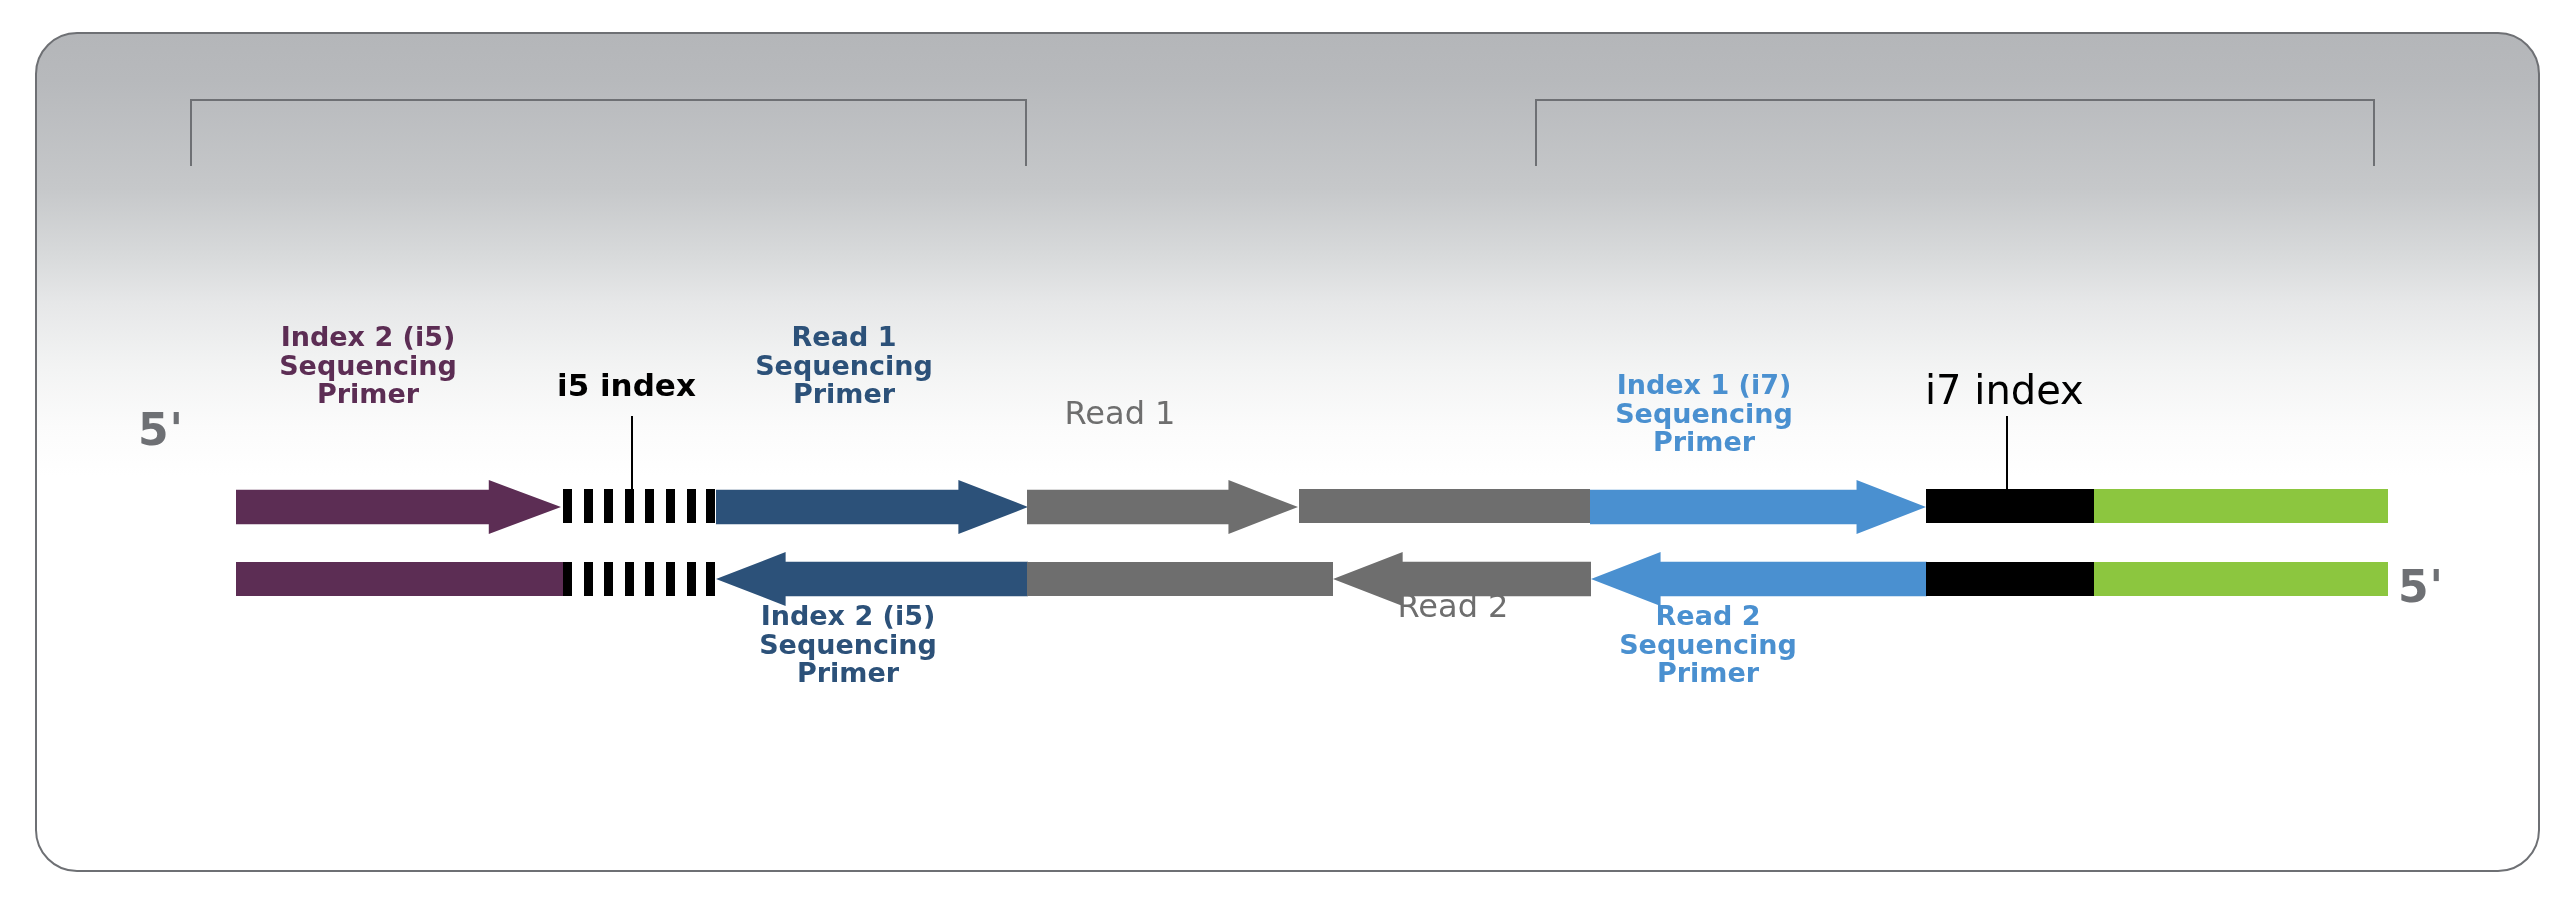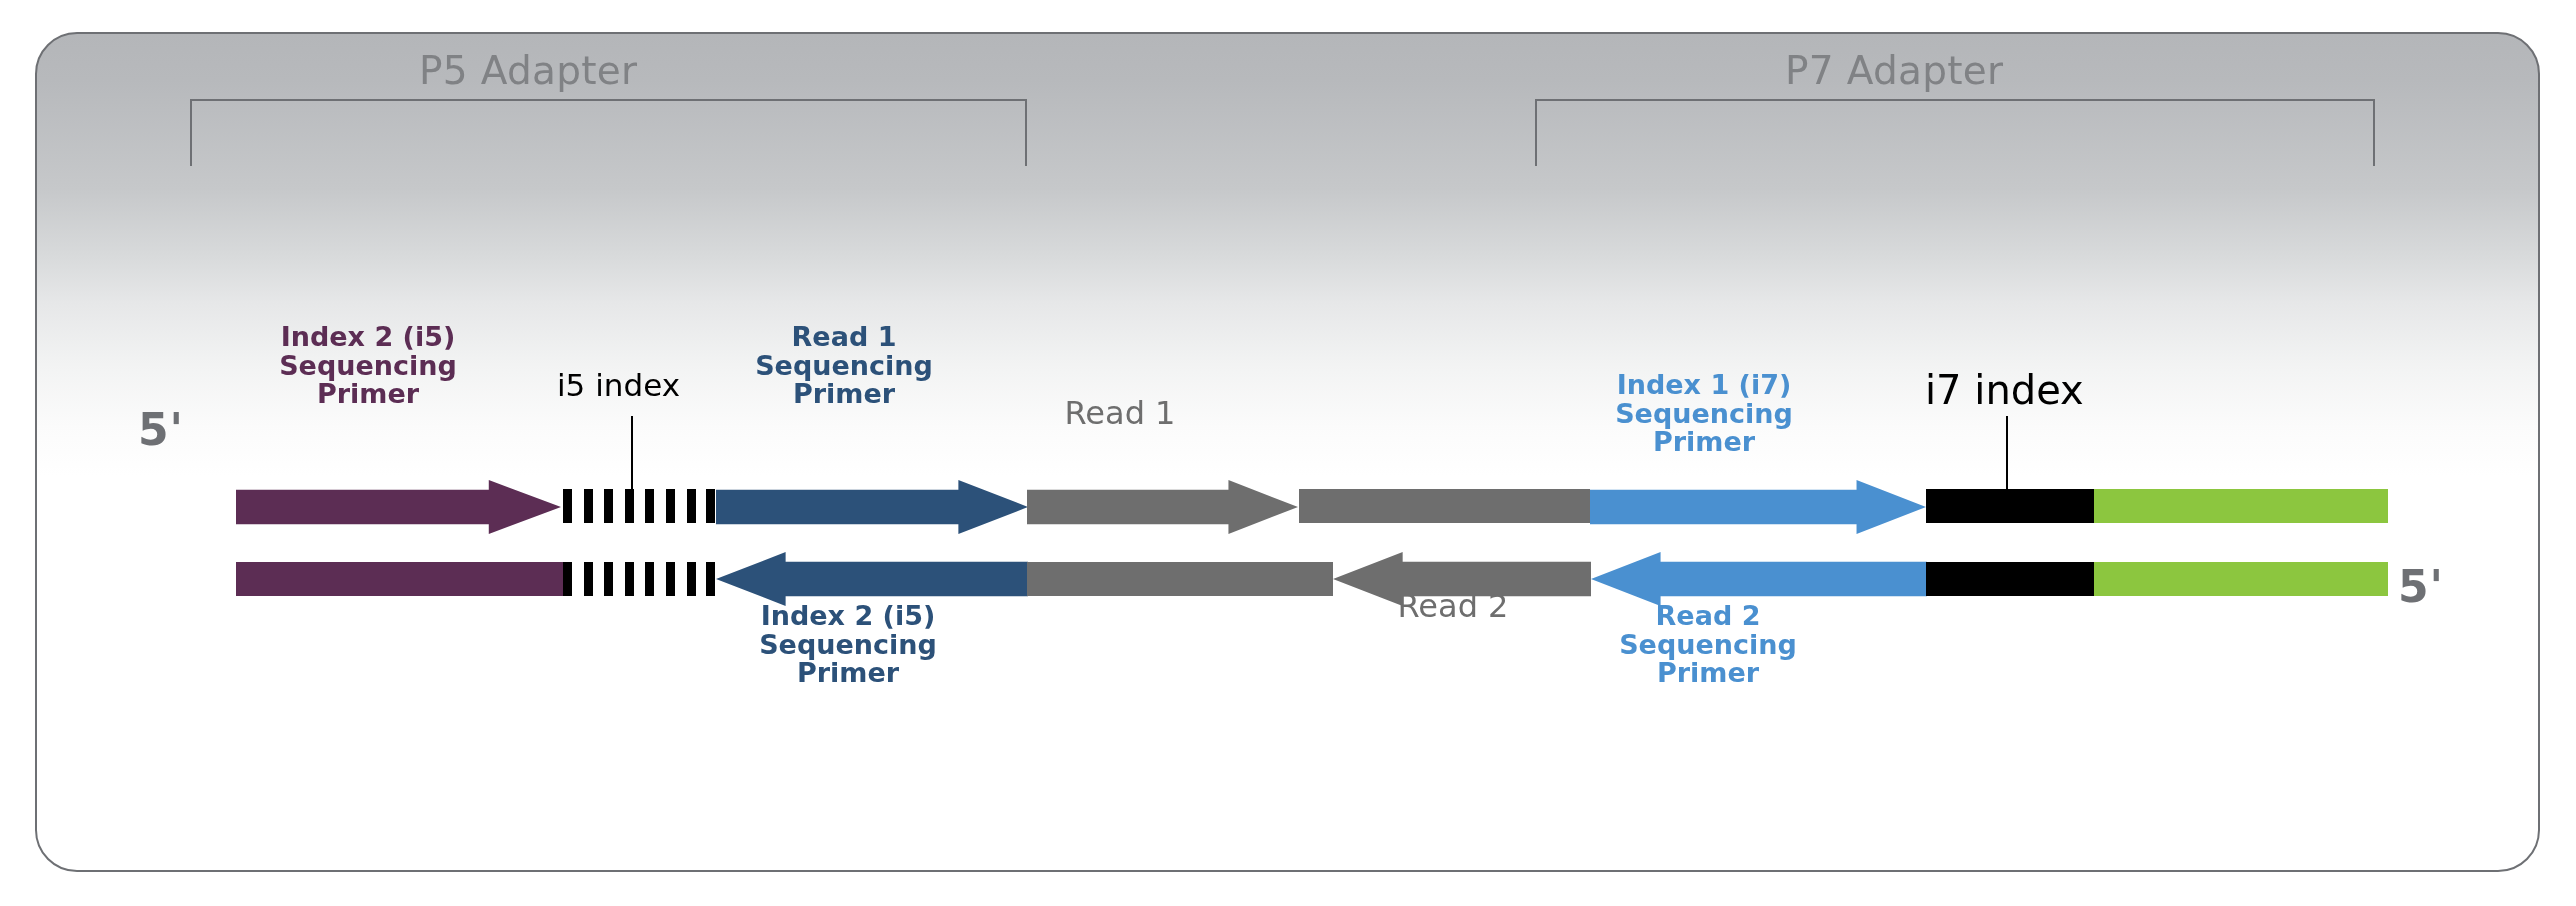--- a/index.html
+++ b/index.html
@@ -132,33 +132,31 @@
     background: #000000;
   }
 </style>
 </head>
 <body>
 
 <div id="stage">
 
   <div class="card">
 
-    <div class="adapter-title" style="left:382px; top:14.4px;">P5 Adapter</div>
-
-    <div class="adapter-title" style="left:1748px; top:14.4px;">P7 Adapter</div>
+
 
     <div class="bracket" style="left:153px; top:65px; width:837px;"></div>
 
     <div class="bracket" style="left:1498px; top:65px; width:840px;"></div>
 
     <div class="end-label" style="left:101px; top:370px;">5'</div>
 
     <div class="end-label" style="left:2361px; top:527px;">5'</div>
 
-    <div class="plain c-black" style="left:520px; top:333px; font-size:31px;">i5 index</div>
+    <div class="plain c-black" style="left:520px; top:333px; font-size:31px;font-weight:bold;">i5 index</div>
     <div class="leader" style="left:594px; top:382px; height:73px;"></div>
 
     <div class="plain c-black" style="left:1888px; top:333px; font-size:40px;">i7 index</div>
     <div class="leader" style="left:1969px; top:382px; height:73px;"></div>
 
     <svg class="arrow-r" style="left:199px; top:446px; width:325px;" viewBox="0 0 630 104" preserveAspectRatio="none">
       <polygon points="0,19 490,19 490,0 630,52 490,104 490,85 0,85" fill="#5C2D54"></polygon>
     </svg>
 
     <div class="stripes strand-top" style="left:526px; width:155px;">

